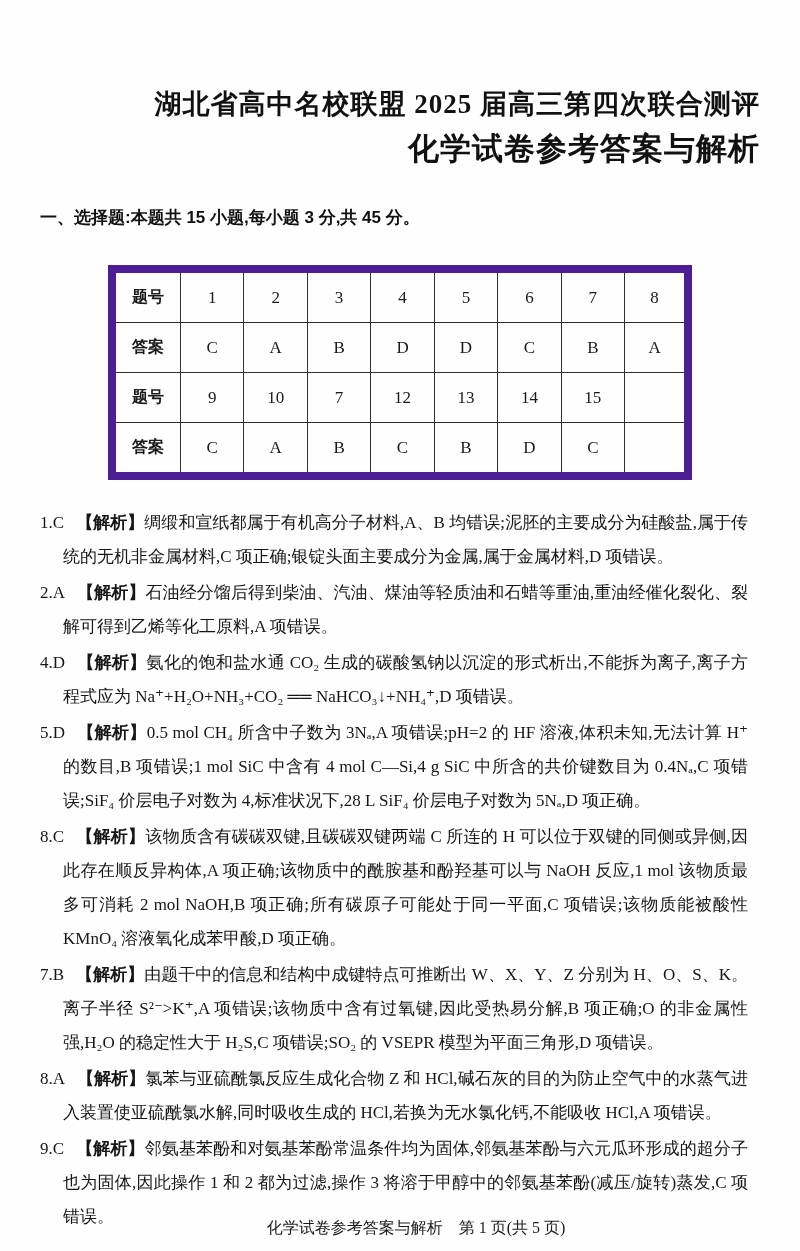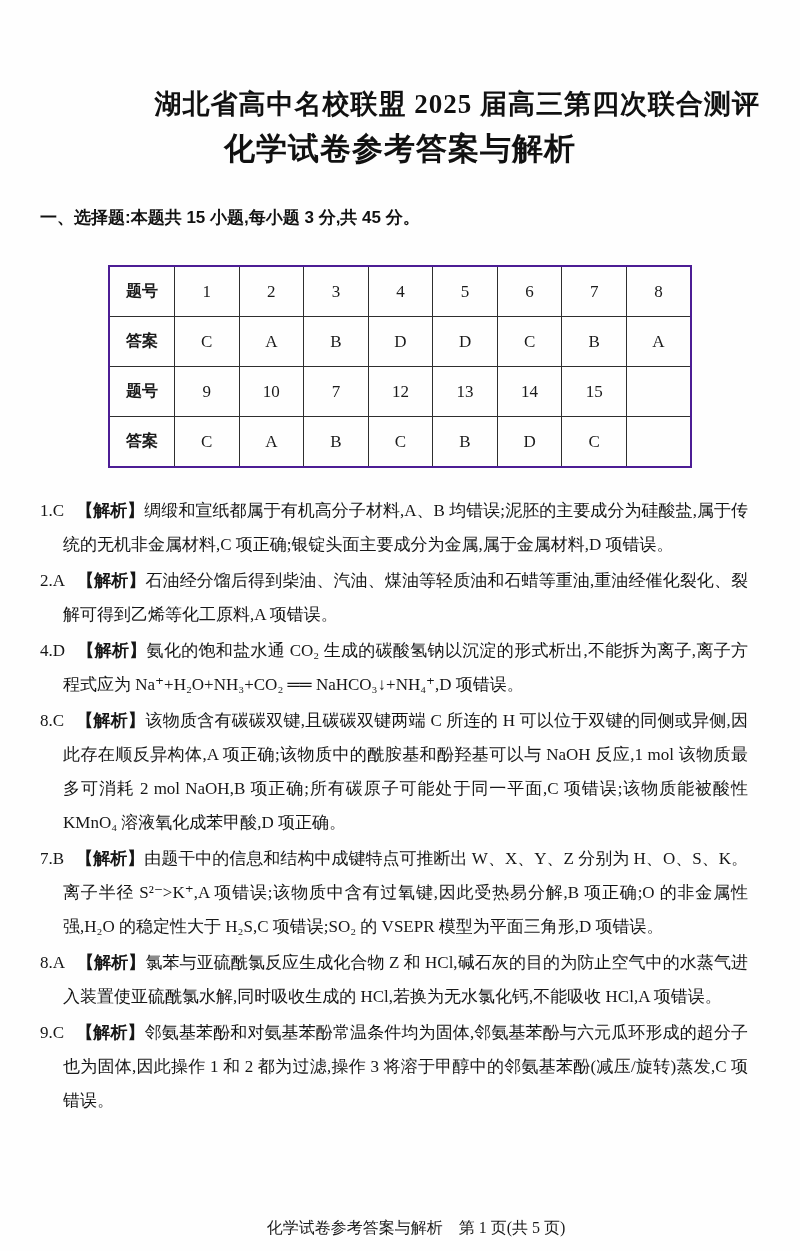--- a/index.html
+++ b/index.html
@@ -18,40 +18,40 @@
   .doc-title {
     margin: 0 0 6px 0;
     text-align: right;
     font-size: 27px;
     font-weight: 700;
     letter-spacing: 1px;
     color: #111;
   }
   .doc-subtitle {
     margin: 0 0 36px 0;
-    text-align: center;
+    text-align: right;
     font-size: 31px;
     font-weight: 700;
     font-family: "Liberation Sans", "DejaVu Sans", sans-serif;
     letter-spacing: 1px;
     color: #111;
   }
   .section-heading {
     margin: 0 0 36px 0;
     font-size: 17px;
     font-weight: 700;
     font-family: "Liberation Sans", "DejaVu Sans", sans-serif;
     color: #111;
   }
   table.answers {
     border-collapse: collapse;
     table-layout: fixed;
     width: 584px;
     margin: 0 auto 26px auto;
-    border: 2px solid #4c1d95;
+    border: 8px solid #4c1d95;
   }
   table.answers td {
     border: 1px solid #2e2e2e;
     height: 47px;
     text-align: center;
     vertical-align: middle;
     font-size: 17px;
     color: #1a1a1a;
   }
   table.answers td.rowhead {
@@ -142,20 +142,21 @@
         <td>C</td>
         <td></td>
       </tr>
     </tbody>
   </table>
 
   <div class="solutions">
     <p class="sol"><span class="qnum">1.C</span><span class="jiexi">【解析】</span><span>绸缎和宣纸都属于有机高分子材料,A、B 均错误;泥胚的主要成分为硅酸盐,属于传统的无机非金属材料,C 项正确;银锭头面主要成分为金属,属于金属材料,D 项错误。</span></p>
     <p class="sol"><span class="qnum">2.A</span><span class="jiexi">【解析】</span><span>石油经分馏后得到柴油、汽油、煤油等轻质油和石蜡等重油,重油经催化裂化、裂解可得到乙烯等化工原料,A 项错误。</span></p>
     <p class="sol"><span class="qnum">4.D</span><span class="jiexi">【解析】</span><span>氨化的饱和盐水通 CO₂ 生成的碳酸氢钠以沉淀的形式析出,不能拆为离子,离子方程式应为 Na⁺+H₂O+NH₃+CO₂ ══ NaHCO₃↓+NH₄⁺,D 项错误。</span></p>
+    <p class="sol"><span class="qnum">5.D</span><span class="jiexi">【解析】</span><span>0.5 mol CH₄ 所含中子数为 3Nₐ,A 项错误;pH=2 的 HF 溶液,体积未知,无法计算 H⁺ 的数目,B 项错误;1 mol SiC 中含有 4 mol C—Si,4 g SiC 中所含的共价键数目为 0.4Nₐ,C 项错误;SiF₄ 价层电子对数为 4,标准状况下,28 L SiF₄ 价层电子对数为 5Nₐ,D 项正确。</span></p>
     <p class="sol"><span class="qnum">8.C</span><span class="jiexi">【解析】</span><span>该物质含有碳碳双键,且碳碳双键两端 C 所连的 H 可以位于双键的同侧或异侧,因此存在顺反异构体,A 项正确;该物质中的酰胺基和酚羟基可以与 NaOH 反应,1 mol 该物质最多可消耗 2 mol NaOH,B 项正确;所有碳原子可能处于同一平面,C 项错误;该物质能被酸性 KMnO₄ 溶液氧化成苯甲酸,D 项正确。</span></p>
     <p class="sol"><span class="qnum">7.B</span><span class="jiexi">【解析】</span><span>由题干中的信息和结构中成键特点可推断出 W、X、Y、Z 分别为 H、O、S、K。离子半径 S²⁻&gt;K⁺,A 项错误;该物质中含有过氧键,因此受热易分解,B 项正确;O 的非金属性强,H₂O 的稳定性大于 H₂S,C 项错误;SO₂ 的 VSEPR 模型为平面三角形,D 项错误。</span></p>
     <p class="sol"><span class="qnum">8.A</span><span class="jiexi">【解析】</span><span>氯苯与亚硫酰氯反应生成化合物 Z 和 HCl,碱石灰的目的为防止空气中的水蒸气进入装置使亚硫酰氯水解,同时吸收生成的 HCl,若换为无水氯化钙,不能吸收 HCl,A 项错误。</span></p>
     <p class="sol"><span class="qnum">9.C</span><span class="jiexi">【解析】</span><span>邻氨基苯酚和对氨基苯酚常温条件均为固体,邻氨基苯酚与六元瓜环形成的超分子也为固体,因此操作 1 和 2 都为过滤,操作 3 将溶于甲醇中的邻氨基苯酚(减压/旋转)蒸发,C 项错误。</span></p>
   </div>
 
   <div class="page-footer">化学试卷参考答案与解析　第 1 页(共 5 页)</div>
 
 </div>
 

